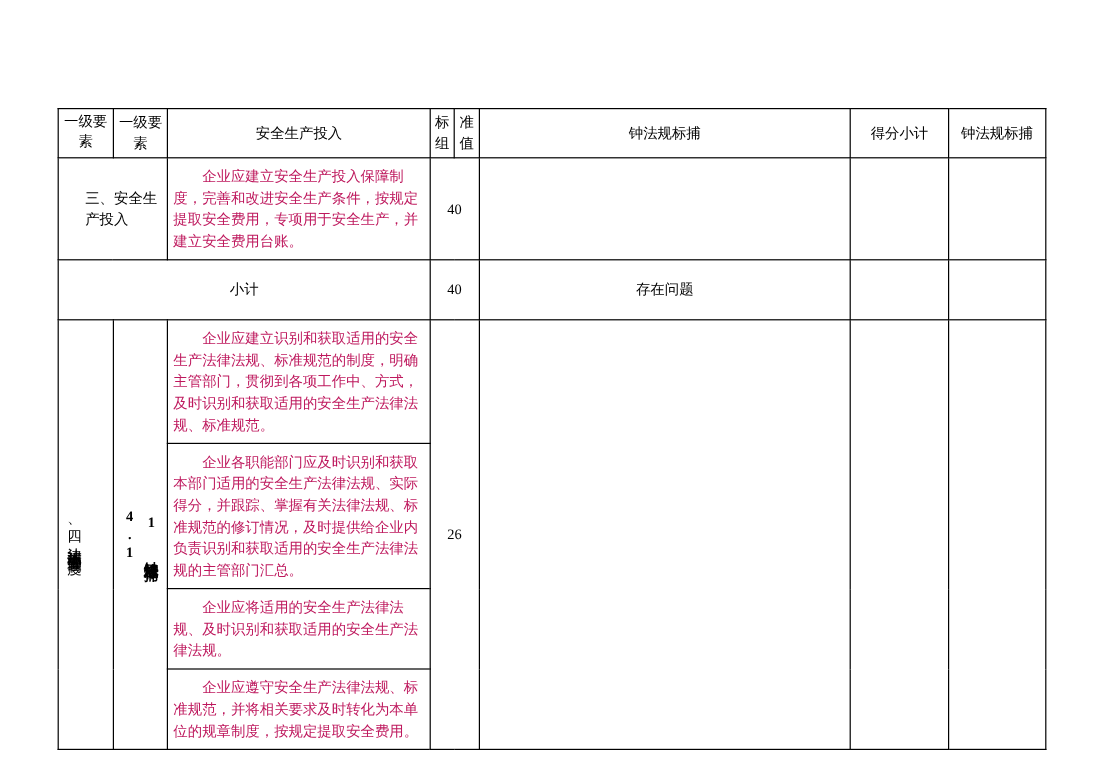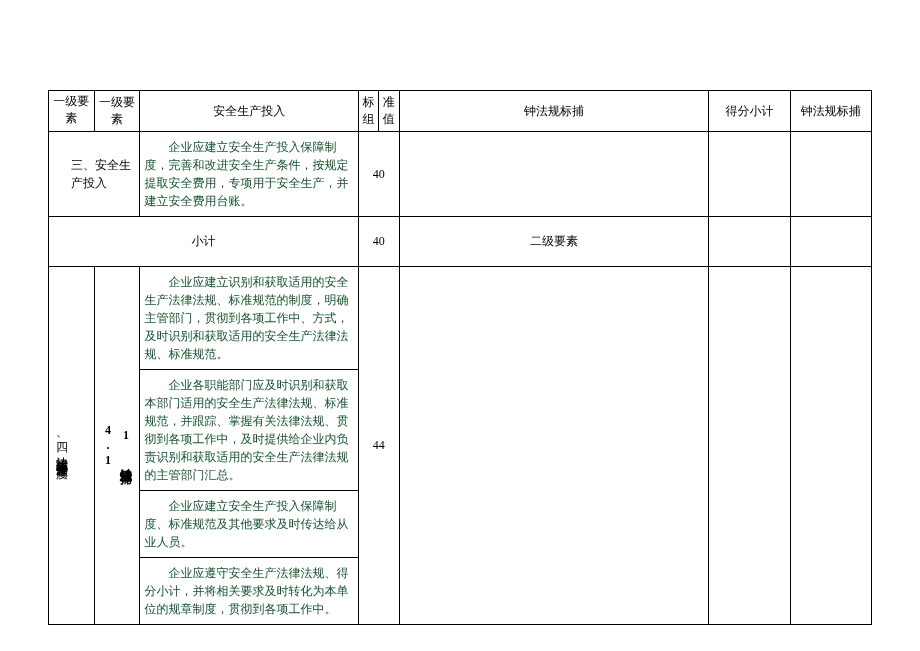--- a/index.html
+++ b/index.html
@@ -38,21 +38,21 @@
     .col6 { width: 305px; }
     .col7 { width: 80px; }
     .col8 { width: 80px; }
     .vert {
       writing-mode: vertical-rl;
       text-orientation: upright;
       text-align: center;
       letter-spacing: 1px;
     }
     .content-teal {
-      color: #14532d;
+      color: #be185d;
       text-indent: 2em;
       line-height: 1.5;
       padding: 6px 4px;
       margin-left: 19px;
     }
     .center {
       text-align: center;
       font-family: Liberation Serif, serif;
     }
     .subtotal-row td {
@@ -97,45 +97,45 @@
     <td class="content-teal">企业应建立安全生产投入保障制度，完善和改进安全生产条件，按规定提取安全费用，专项用于安全生产，并建立安全费用台账。</td>
     <td colspan="2" class="center">40</td>
     <td></td>
     <td></td>
     <td></td>
   </tr>
 
   <tr class="subtotal-row">
     <td colspan="3" class="center">小计</td>
     <td colspan="2" class="center">40</td>
-    <td class="center">二级要素</td>
+    <td class="center">存在问题</td>
     <td></td>
     <td></td>
   </tr>
 
   <tr>
     <td rowspan="4">
       <div class="vert">四、法律法规与安全管理制度</div>
     </td>
     <td rowspan="4">
       <div style="display:flex; justify-content:center; gap:2px;">
         <div class="vert" style="font-weight:bold;">4.1</div>
         <div class="vert" style="font-weight:bold;">1 钟法规标捕</div>
       </div>
     </td>
     <td class="content-teal">企业应建立识别和获取适用的安全生产法律法规、标准规范的制度，明确主管部门，贯彻到各项工作中、方式，及时识别和获取适用的安全生产法律法规、标准规范。</td>
-    <td colspan="2" rowspan="4" class="center">44</td>
+    <td colspan="2" rowspan="4" class="center">26</td>
     <td rowspan="4"></td>
     <td rowspan="4"></td>
     <td rowspan="4"></td>
   </tr>
   <tr>
-    <td class="content-teal">企业各职能部门应及时识别和获取本部门适用的安全生产法律法规、标准规范，并跟踪、掌握有关法律法规、贯彻到各项工作中，及时提供给企业内负责识别和获取适用的安全生产法律法规的主管部门汇总。</td>
+    <td class="content-teal">企业各职能部门应及时识别和获取本部门适用的安全生产法律法规、实际得分，并跟踪、掌握有关法律法规、标准规范的修订情况，及时提供给企业内负责识别和获取适用的安全生产法律法规的主管部门汇总。</td>
   </tr>
   <tr>
-    <td class="content-teal" style="height:60px;">企业应建立安全生产投入保障制度、标准规范及其他要求及时传达给从业人员。</td>
+    <td class="content-teal" style="height:60px;">企业应将适用的安全生产法律法规、及时识别和获取适用的安全生产法律法规。</td>
   </tr>
   <tr>
-    <td class="content-teal">企业应遵守安全生产法律法规、得分小计，并将相关要求及时转化为本单位的规章制度，贯彻到各项工作中。</td>
+    <td class="content-teal">企业应遵守安全生产法律法规、标准规范，并将相关要求及时转化为本单位的规章制度，按规定提取安全费用。</td>
   </tr>
 
 </tbody>
   </table>
 
 </body></html>

